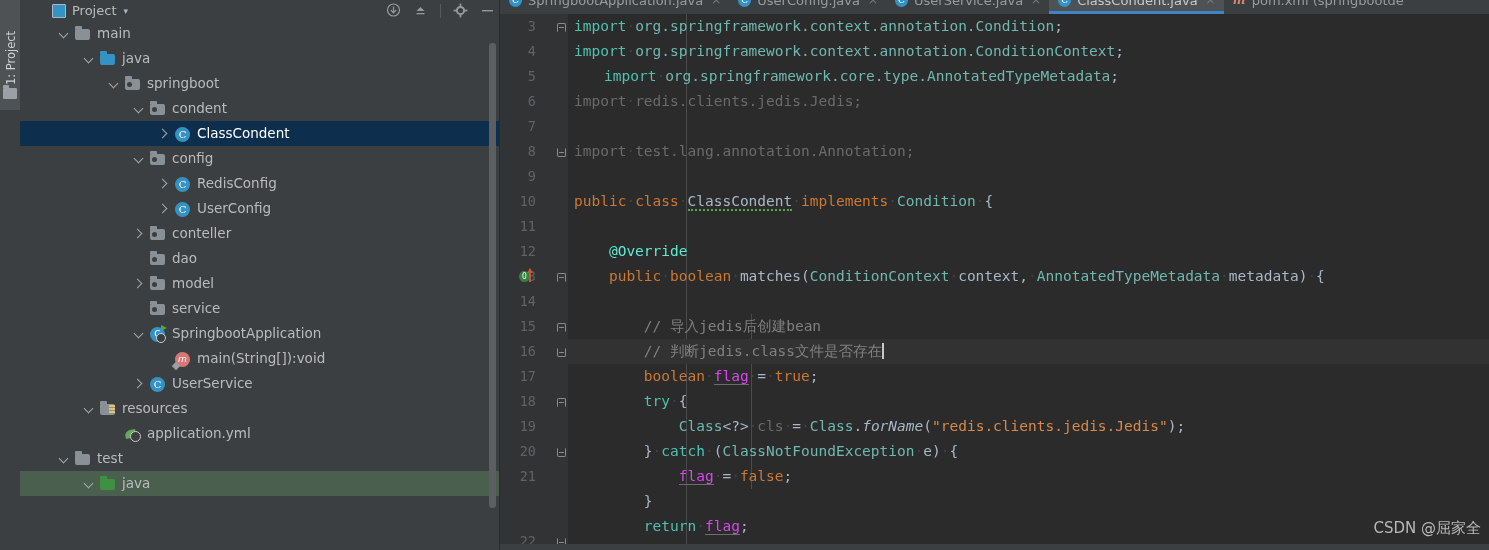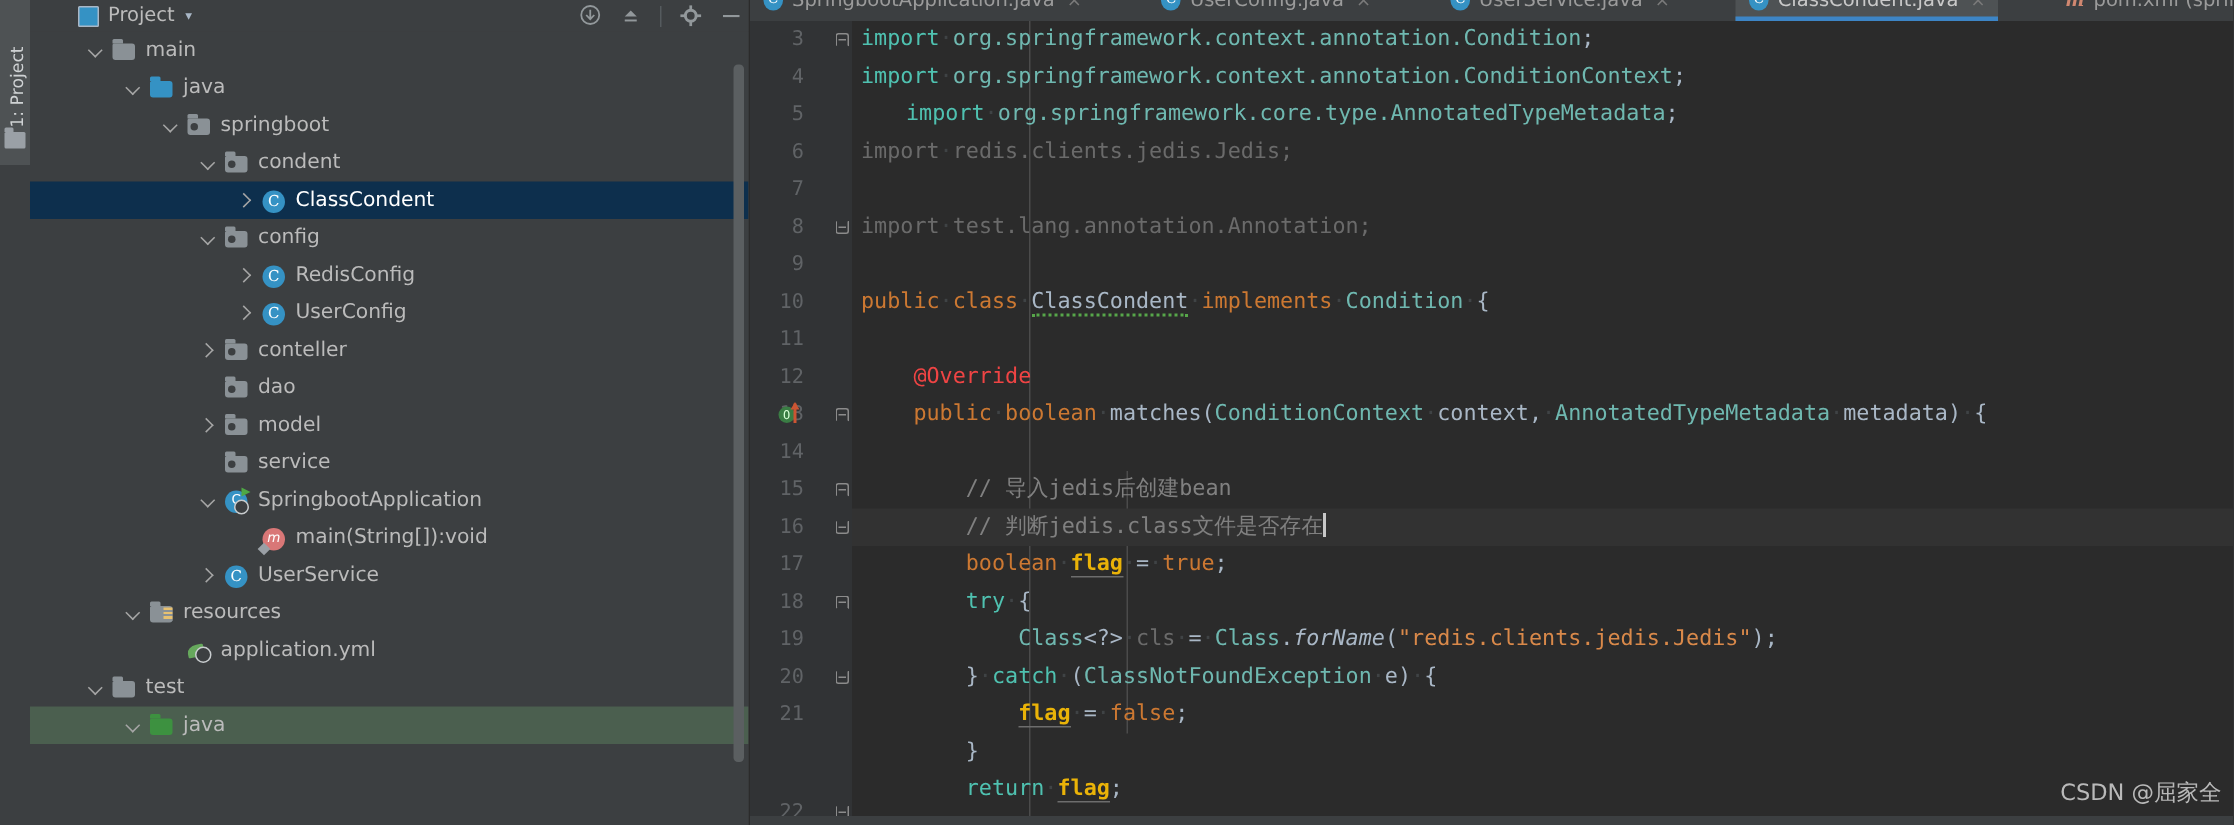--- a/index.html
+++ b/index.html
@@ -161,21 +161,21 @@
     background: #5b5f61; border-radius: 3px;
   }
 
   
   .editor-wrap {
     flex: 1 1 auto; height: 550px; position: relative;
     background: #2b2b2b; overflow: hidden;
   }
   .tabbar {
     position: absolute; top: 0; left: 0; right: 0; height: 14px;
-    background: #3c3f41; overflow: hidden; display: flex; align-items: flex-end; gap: 36px;
+    background: #3c3f41; overflow: hidden; display: flex; align-items: flex-end;
   }
   .etab {
     height: 28px; margin-top: -14px; display: flex; align-items: center;
     padding: 0 8px 0 9px; font-size: 13px; color: #9b9b9b;
     white-space: nowrap; position: relative; gap: 6px;
   }
   .etab.active { background: #4e5254; color: #c9c9c9; }
   .etab.active:after {
     content:""; position:absolute; left:0; right:0; bottom:0; height:3px;
     background:#3d85c6;
@@ -240,25 +240,25 @@
     border-left:3.5px solid transparent; border-right:3.5px solid transparent;
     border-bottom:5px solid #cc5533;
   }
 
   .kw  { color: #cc7832; }
   .kw2 { color: #4fc1b0; }
   .cls { color: #6fb8b0; }
   .typ { color: #a9b7c6; }
   .str { color: #d9894a; }
   .cmt { color: #808080; }
-  .anno{ color: #ef4444; }
+  .anno{ color: #5eead4; }
   .dim { color: #6a6a6a; }
   .punct { color: #a9b7c6; }
   .meth { color: #a9b7c6; font-style: italic; }
-  .var-u { color: #eab308; border-bottom: 1px solid #6d6d6d; font-weight: bold; }
+  .var-u { color: #d946ef; border-bottom: 1px solid #6d6d6d; }
   .dot { color: #3f4345; }
   .squig {
     border-bottom: 2px dotted #57a64a;
     padding-bottom: 0px;
   }
   .caret {
     display:inline-block; width:1.5px; height:16px; background:#c8c8c8;
     vertical-align:-3px;
   }
   .indent-guide {

